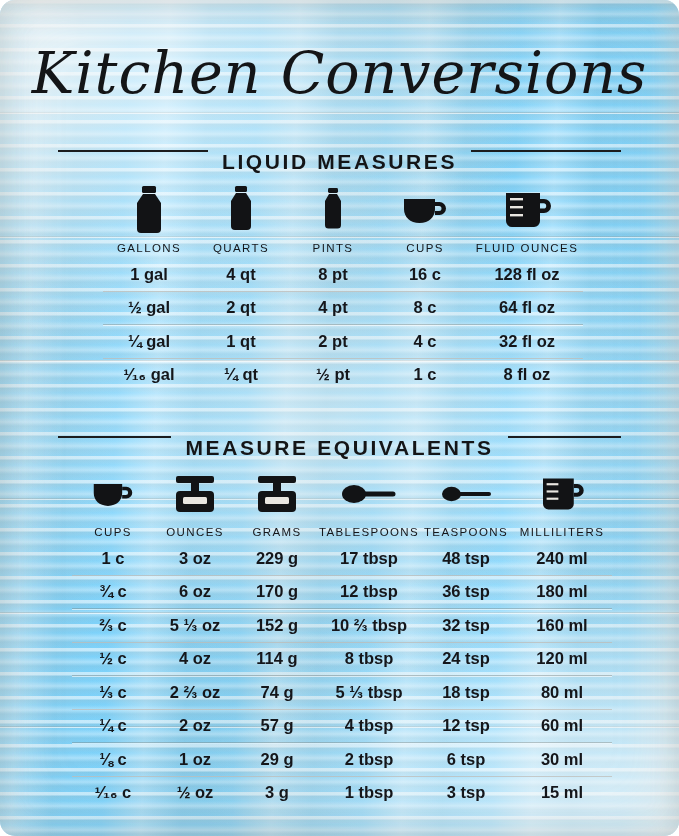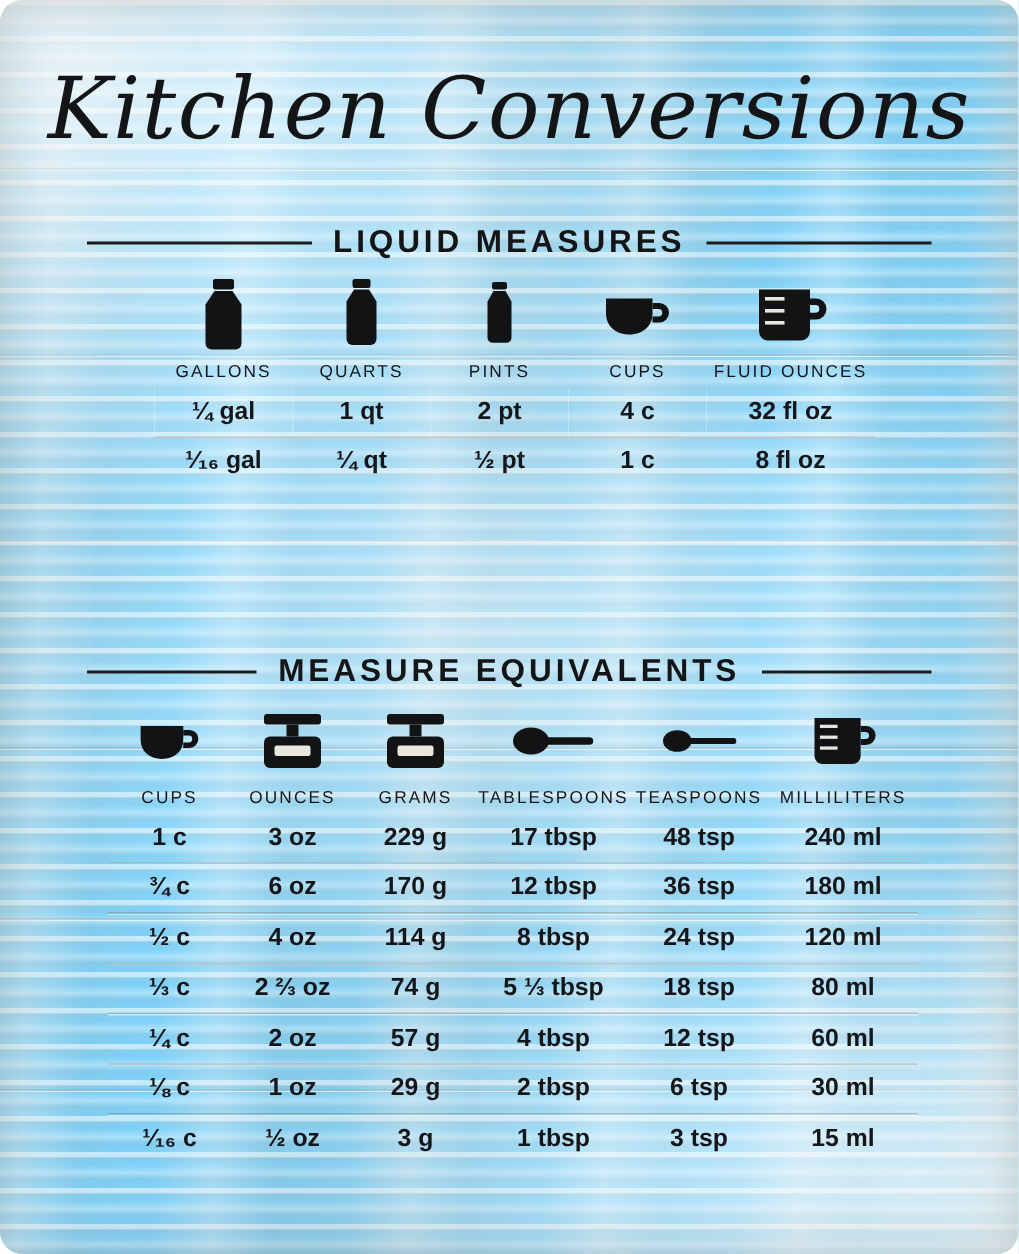--- a/index.html
+++ b/index.html
@@ -93,21 +93,20 @@
     color: #141517;
     white-space: nowrap;
   }
 
   
   .section-head {
     position: absolute;
     left: 58px;
     right: 58px;
     display: flex;
-    align-items: center;
     gap: 14px;
   }
   .section-head .rule {
     flex: 1 1 auto;
     height: 2px;
     background: #1b1c1e;
   }
   .section-head .txt {
     flex: 0 0 auto;
     font-size: 21px;
@@ -227,20 +226,34 @@
         </td>
       </tr>
       <tr>
         <th class="hdr-cell">GALLONS</th>
         <th class="hdr-cell">QUARTS</th>
         <th class="hdr-cell">PINTS</th>
         <th class="hdr-cell">CUPS</th>
         <th class="hdr-cell">FLUID OUNCES</th>
       </tr>
       <tr class="val-row">
+        <td>1 gal</td>
+        <td>4 qt</td>
+        <td>8 pt</td>
+        <td>16 c</td>
+        <td>128 fl oz</td>
+      </tr>
+      <tr class="val-row">
+        <td>½ gal</td>
+        <td>2 qt</td>
+        <td>4 pt</td>
+        <td>8 c</td>
+        <td>64 fl oz</td>
+      </tr>
+      <tr class="val-row">
         <td>¼ gal</td>
         <td>1 qt</td>
         <td>2 pt</td>
         <td>4 c</td>
         <td>32 fl oz</td>
       </tr>
       <tr class="val-row">
         <td>¹⁄₁₆ gal</td>
         <td>¼ qt</td>
         <td>½ pt</td>
@@ -329,20 +342,28 @@
       </tr>
       <tr class="val-row">
         <td>¾ c</td>
         <td>6 oz</td>
         <td>170 g</td>
         <td>12 tbsp</td>
         <td>36 tsp</td>
         <td>180 ml</td>
       </tr>
       <tr class="val-row">
+        <td>⅔ c</td>
+        <td>5 ⅓ oz</td>
+        <td>152 g</td>
+        <td>10 ⅔ tbsp</td>
+        <td>32 tsp</td>
+        <td>160 ml</td>
+      </tr>
+      <tr class="val-row">
         <td>½ c</td>
         <td>4 oz</td>
         <td>114 g</td>
         <td>8 tbsp</td>
         <td>24 tsp</td>
         <td>120 ml</td>
       </tr>
       <tr class="val-row">
         <td>⅓ c</td>
         <td>2 ⅔ oz</td>

